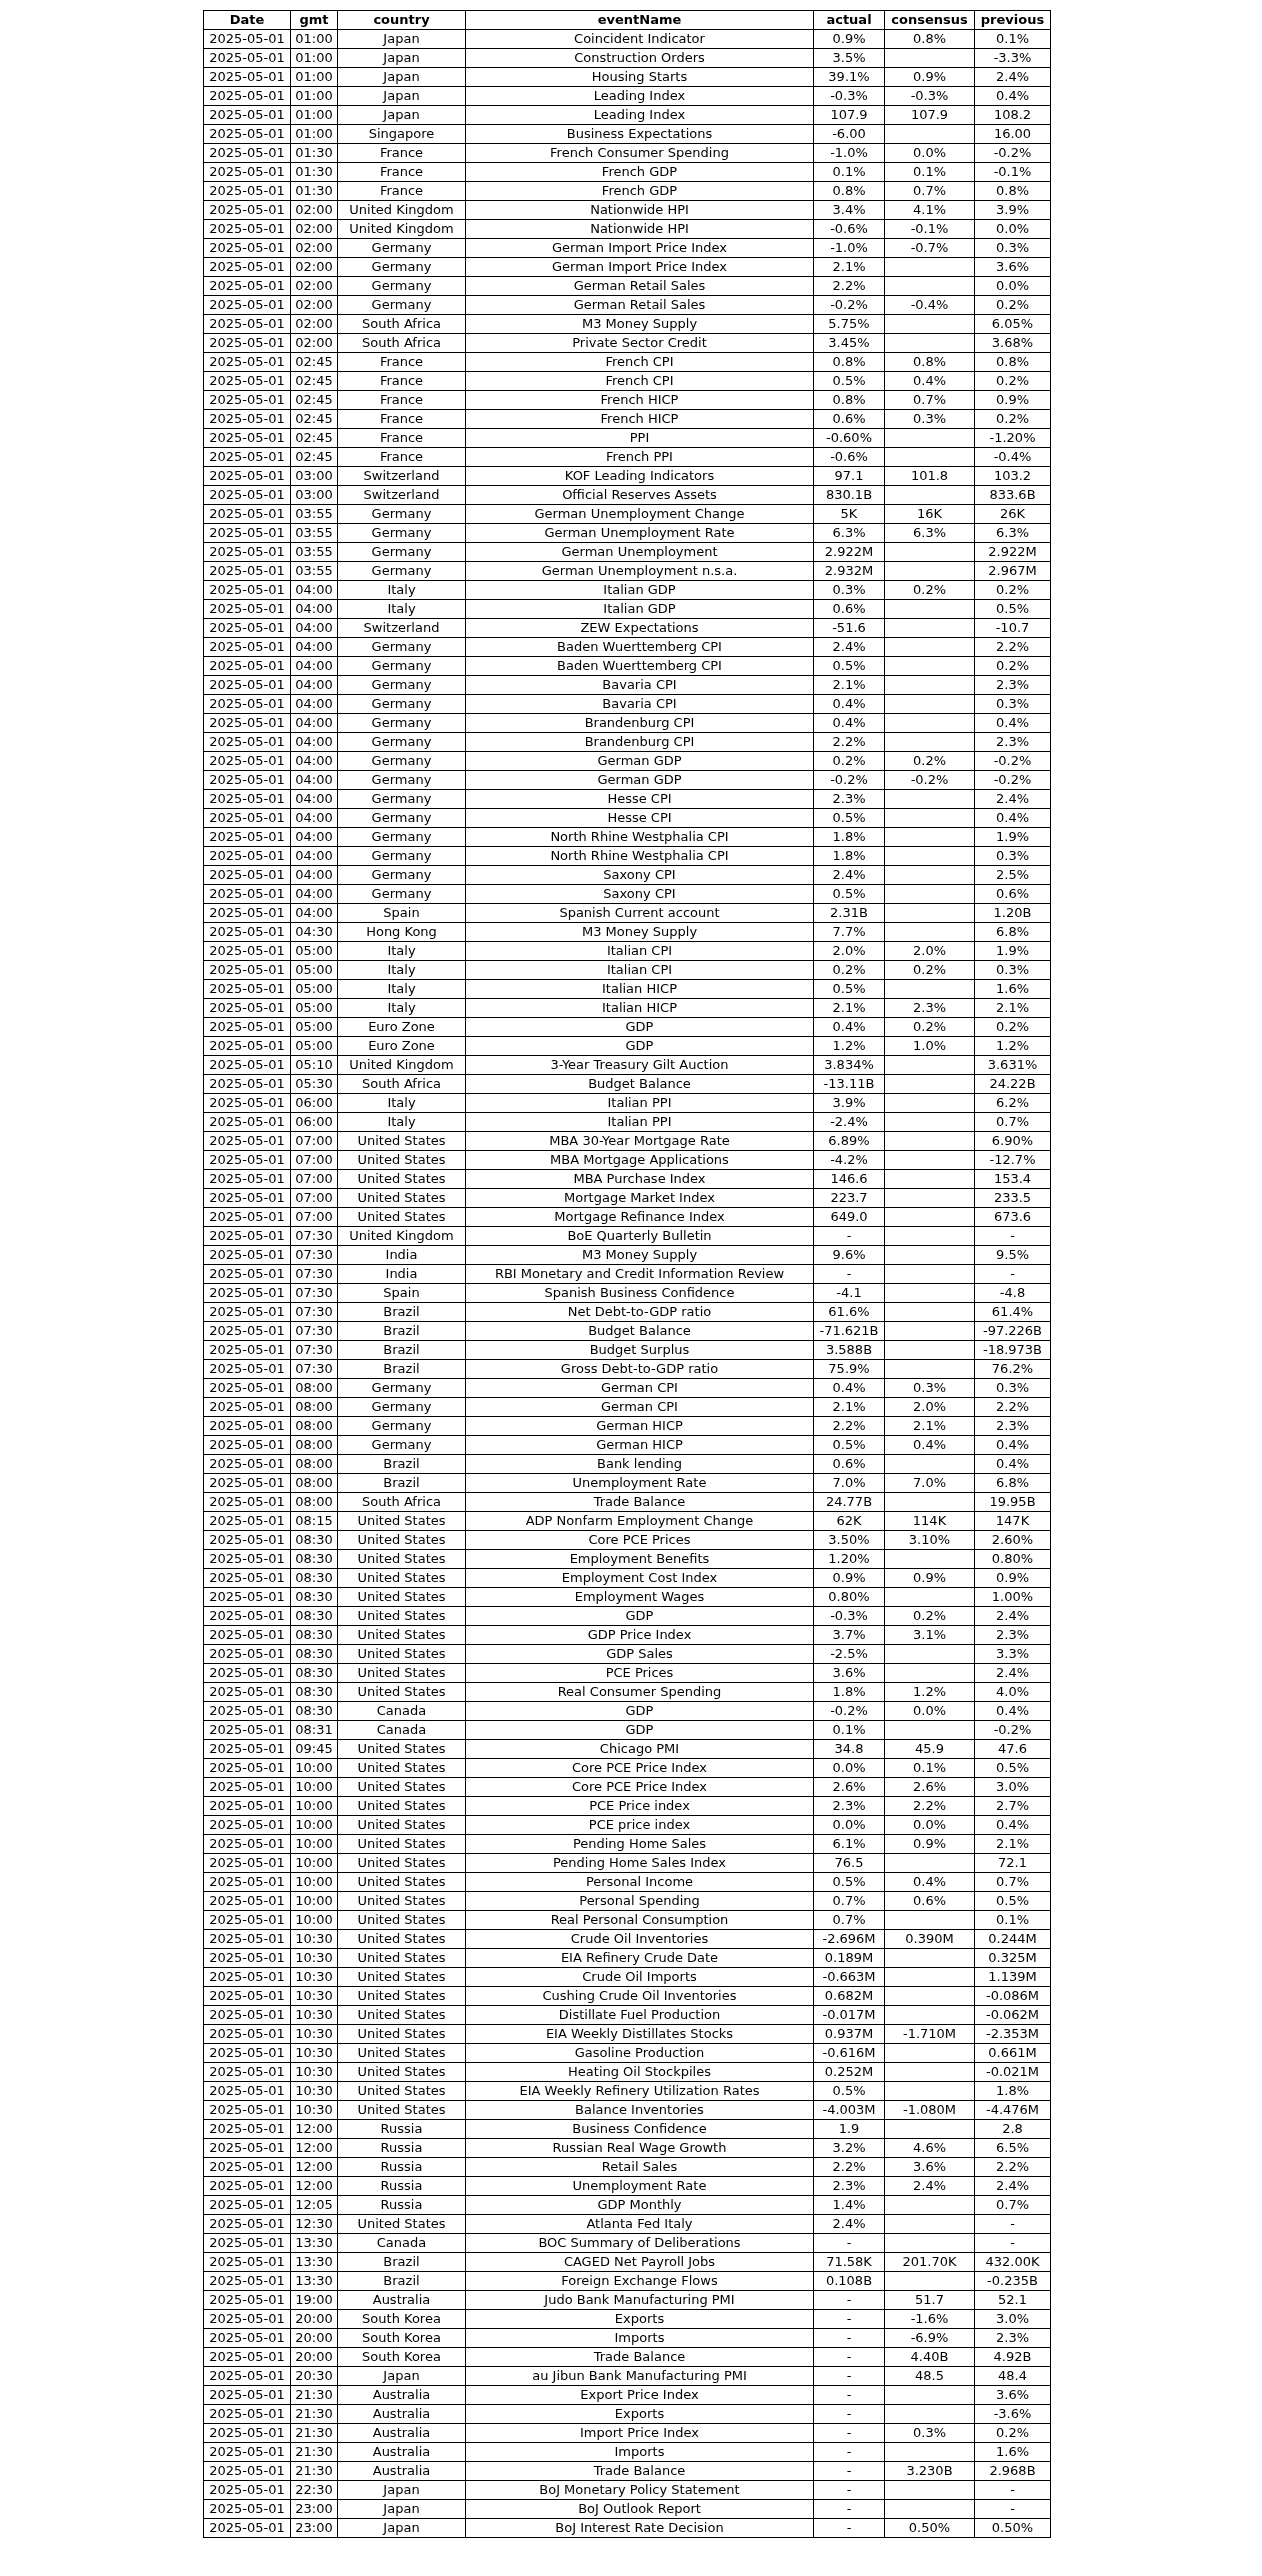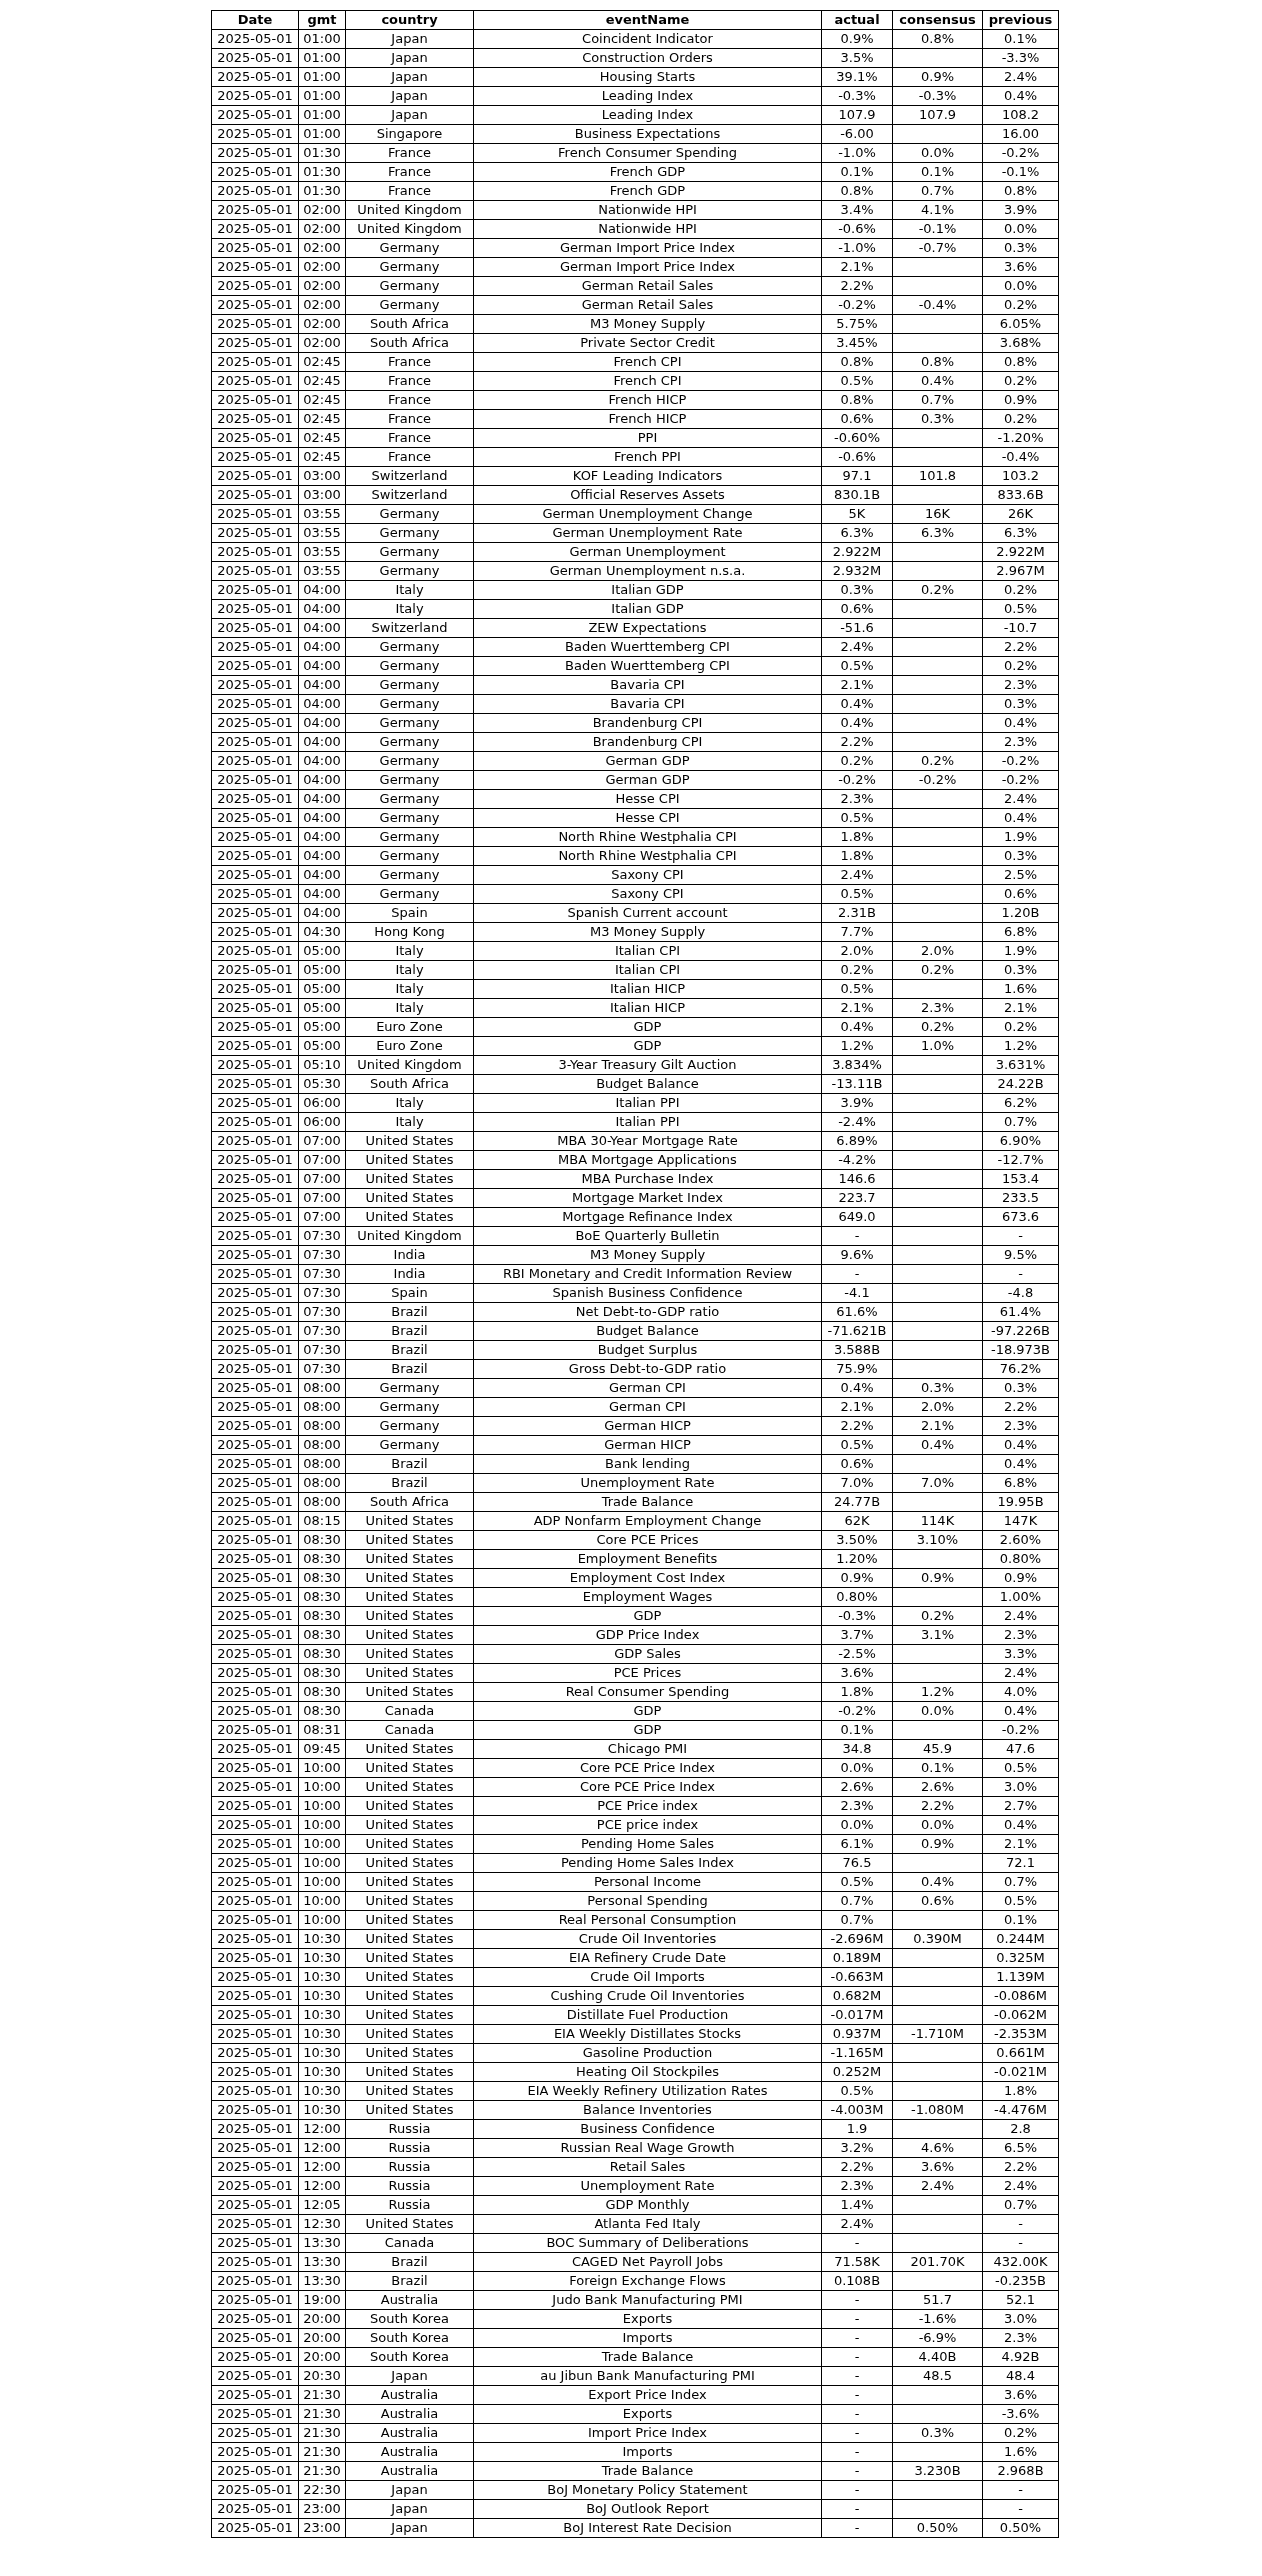--- a/index.html
+++ b/index.html
@@ -9,21 +9,21 @@
   }
   body {
     position: relative;
     width: 1262px;
     height: 2576px;
     font-family: "DejaVu Sans", sans-serif;
     color: #000000;
   }
   table.econ-table {
     position: absolute;
-    left: 211px;
+    left: 203px;
     top: 10px;
     width: 845px;
     border-collapse: collapse;
     table-layout: fixed;
     font-size: 13px;
   }
   table.econ-table th,
   table.econ-table td {
     border: 1px solid #000000;
     height: 19px;
@@ -1016,21 +1016,21 @@
         <td>EIA Weekly Distillates Stocks</td>
         <td>0.937M</td>
         <td>-1.710M</td>
         <td>-2.353M</td>
       </tr>
       <tr>
         <td>2025-05-01</td>
         <td>10:30</td>
         <td>United States</td>
         <td>Gasoline Production</td>
-        <td>-1.165M</td>
+        <td>-0.616M</td>
         <td></td>
         <td>0.661M</td>
       </tr>
       <tr>
         <td>2025-05-01</td>
         <td>10:30</td>
         <td>United States</td>
         <td>Heating Oil Stockpiles</td>
         <td>0.252M</td>
         <td></td>

